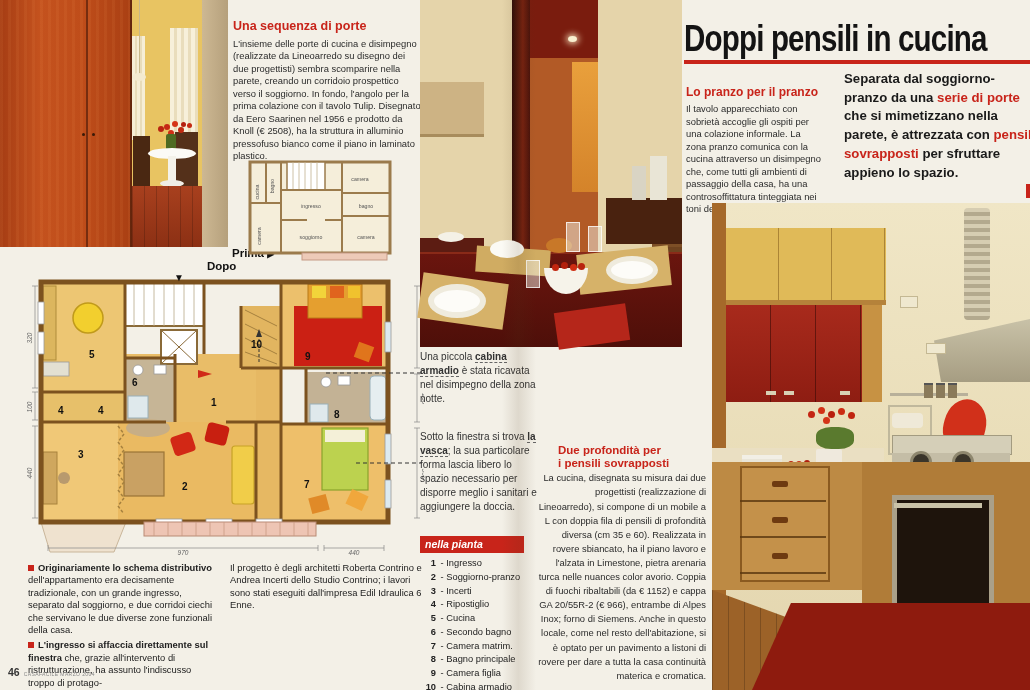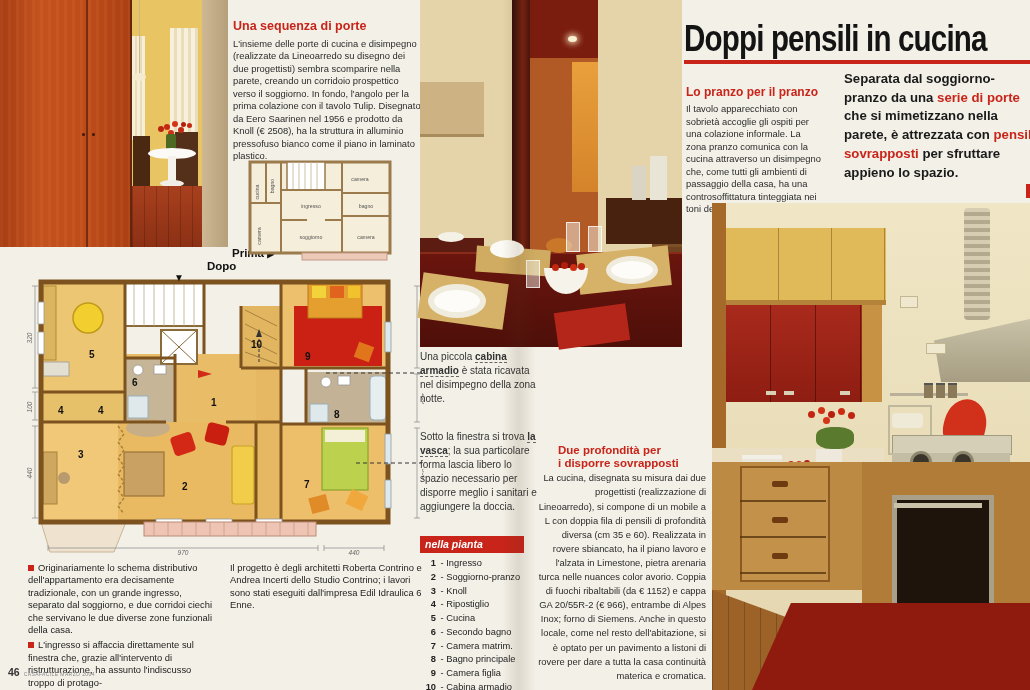--- a/index.html
+++ b/index.html
@@ -166,21 +166,21 @@
      clip-path:polygon(0 0,100% 55%,100% 100%,0 100%);}
   .pk-mat{left:40px;top:400px;width:278px;height:87px;background:#8e1b0e;
      clip-path:polygon(14% 0,100% 0,100% 100%,0 100%);}
 
   
   .bcol{top:562px;width:192px;font-size:9.4px;line-height:1.32;color:#222;}
   .c1{left:28px;} .c2{left:230px;}
   .bp{margin:0 0 3px 0;}
   .bullet{display:inline-block;width:6px;height:6px;background:var(--accent,#c8241a);
      margin-right:4px;}
-  .bb{font-weight:normal;margin-top:40px;}
+  .bb{font-weight:bold;margin-top:40px;}
   .footer{left:8px;top:666px;font-size:10.5px;font-weight:bold;color:#333;}
   .footer .mag{font-size:5px;font-weight:normal;color:#888;letter-spacing:.4px;margin-left:4px;}
 
   
   .gutter{left:502px;top:0;width:34px;height:690px;pointer-events:none;z-index:40;
      background:linear-gradient(90deg,rgba(0,0,0,0),rgba(80,55,25,.13) 48%,rgba(0,0,0,0));}
   .edge-tab{left:1026px;top:184px;width:4px;height:14px;background:var(--accent,#c8241a);}
   .planlbl{font-size:5.2px;fill:#555;}
   .plannum{font-size:10px;font-weight:bold;fill:#111;}
   .dimlbl{font-size:6.5px;font-style:italic;fill:#666;}
@@ -405,21 +405,21 @@
   </div>
   <div class="abs cap cap2">
     <span>Sotto la finestra si trova </span><span class="capb">la vasca</span><span>; la sua particolare forma lascia libero lo spazio necessario per disporre meglio i sanitari e aggiungere la doccia.</span>
   </div>
 
   <div class="abs legend">
     <div class="legend-bar">nella pianta</div>
     <div class="legend-items">
       <div class="li"><b>1</b> - <span>Ingresso</span></div>
       <div class="li"><b>2</b> - <span>Soggiorno-pranzo</span></div>
-      <div class="li"><b>3</b> - <span>Knoll</span></div>
+      <div class="li"><b>3</b> - <span>Incerti</span></div>
       <div class="li"><b>4</b> - <span>Ripostiglio</span></div>
       <div class="li"><b>5</b> - <span>Cucina</span></div>
       <div class="li"><b>6</b> - <span>Secondo bagno</span></div>
       <div class="li"><b>7</b> - <span>Camera matrim.</span></div>
       <div class="li"><b>8</b> - <span>Bagno principale</span></div>
       <div class="li"><b>9</b> - <span>Camera figlia</span></div>
       <div class="li"><b>10</b> - <span>Cabina armadio</span></div>
     </div>
   </div>
 
@@ -477,21 +477,21 @@
     <div class="abs pk-oven"></div>
     <div class="abs pk-oven-handle"></div>
     <div class="abs pk-floor-oak"></div>
     <div class="abs pk-floor-lines"></div>
     <div class="abs pk-mat"></div>
   </div>
 
   <div class="abs prof">
     <div class="shead">
       <div>Due profondità per</div>
-      <div>i disporre sovrapposti</div>
+      <div>i pensili sovrapposti</div>
     </div>
     <div class="sbody">La cucina, disegnata su misura dai due progettisti (realizzazione di Lineoarredo), si compone di un mobile a L con doppia fila di pensili di profondità diversa (cm 35 e 60). Realizzata in rovere sbiancato, ha il piano lavoro e l'alzata in Limestone, pietra arenaria turca nelle nuances color avorio. Coppia di fuochi ribaltabili (da € 1152) e cappa GA 20/55R-2 (€ 966), entrambe di Alpes Inox; forno di Siemens. Anche in questo locale, come nel resto dell'abitazione, si è optato per un pavimento a listoni di rovere per dare a tutta la casa continuità materica e cromatica.</div>
   </div>
 
   <div class="abs edge-tab"></div>
   <div class="abs gutter"></div>
 
 </div>
 
 </body></html>

